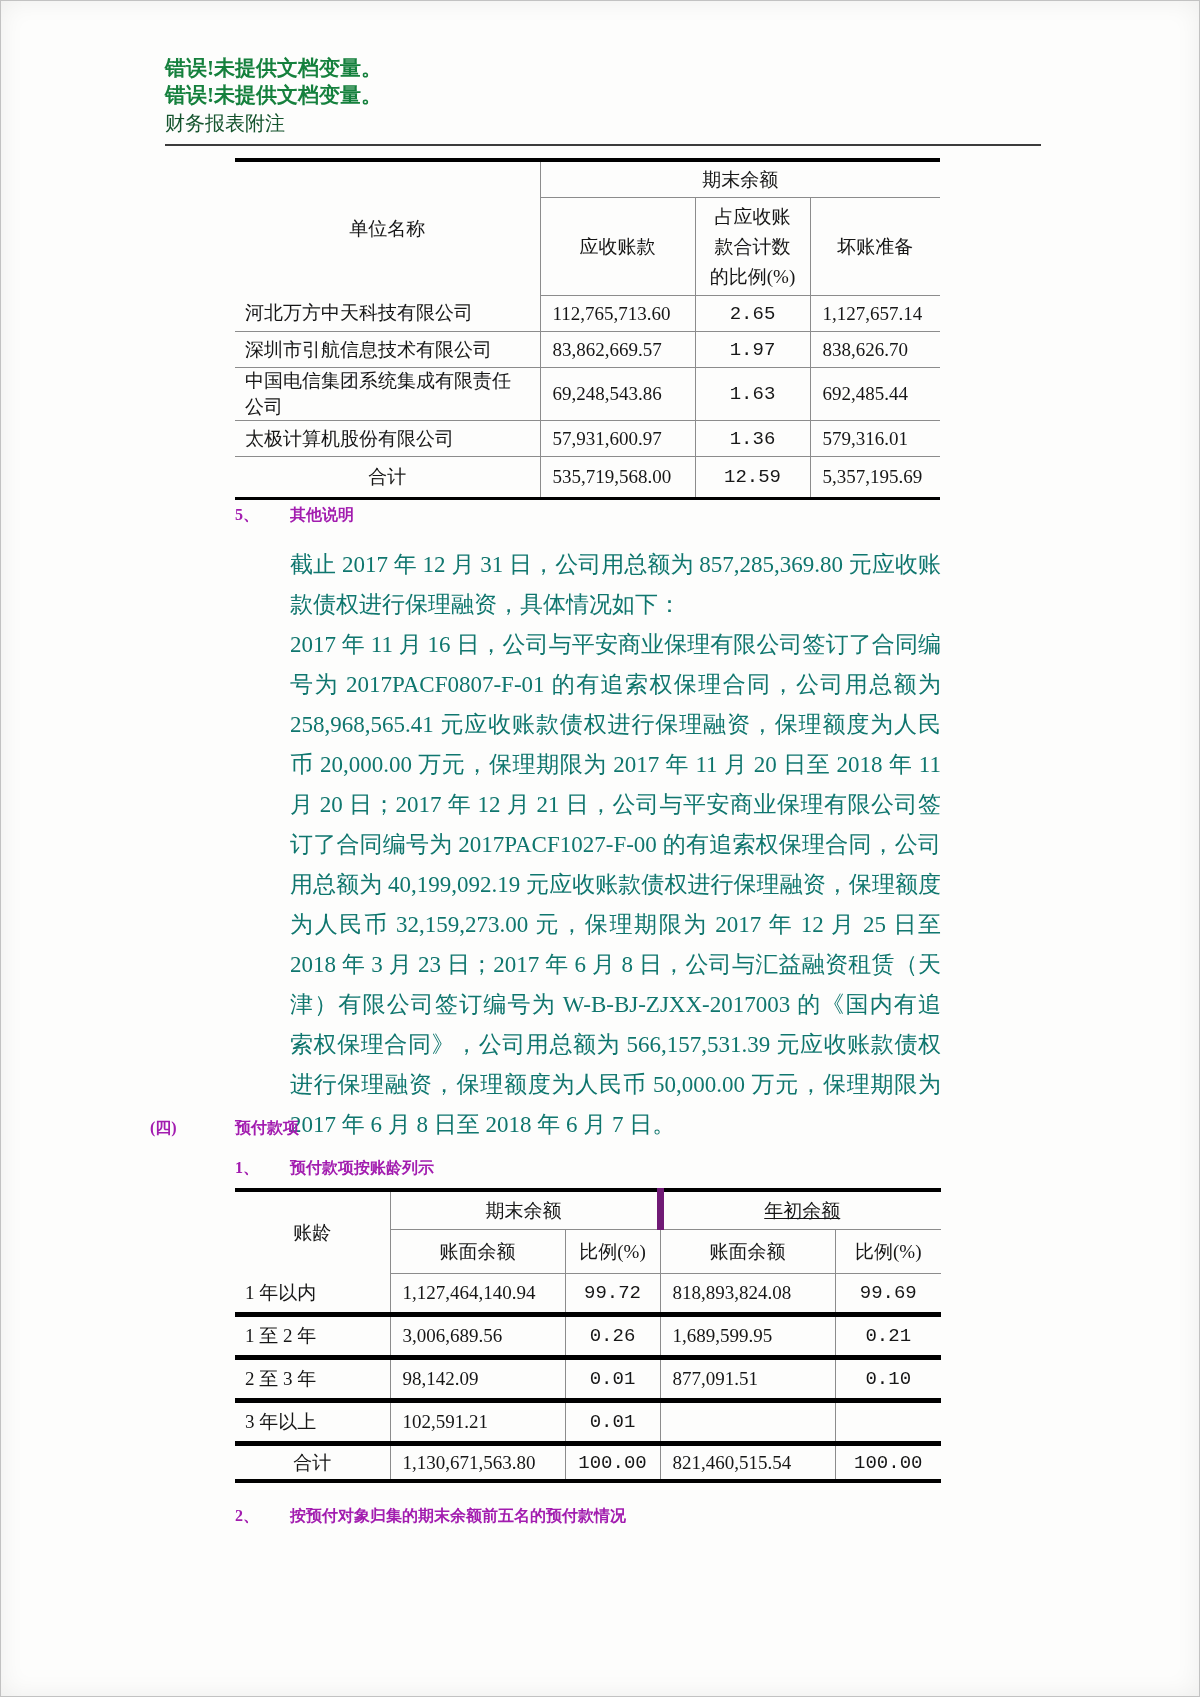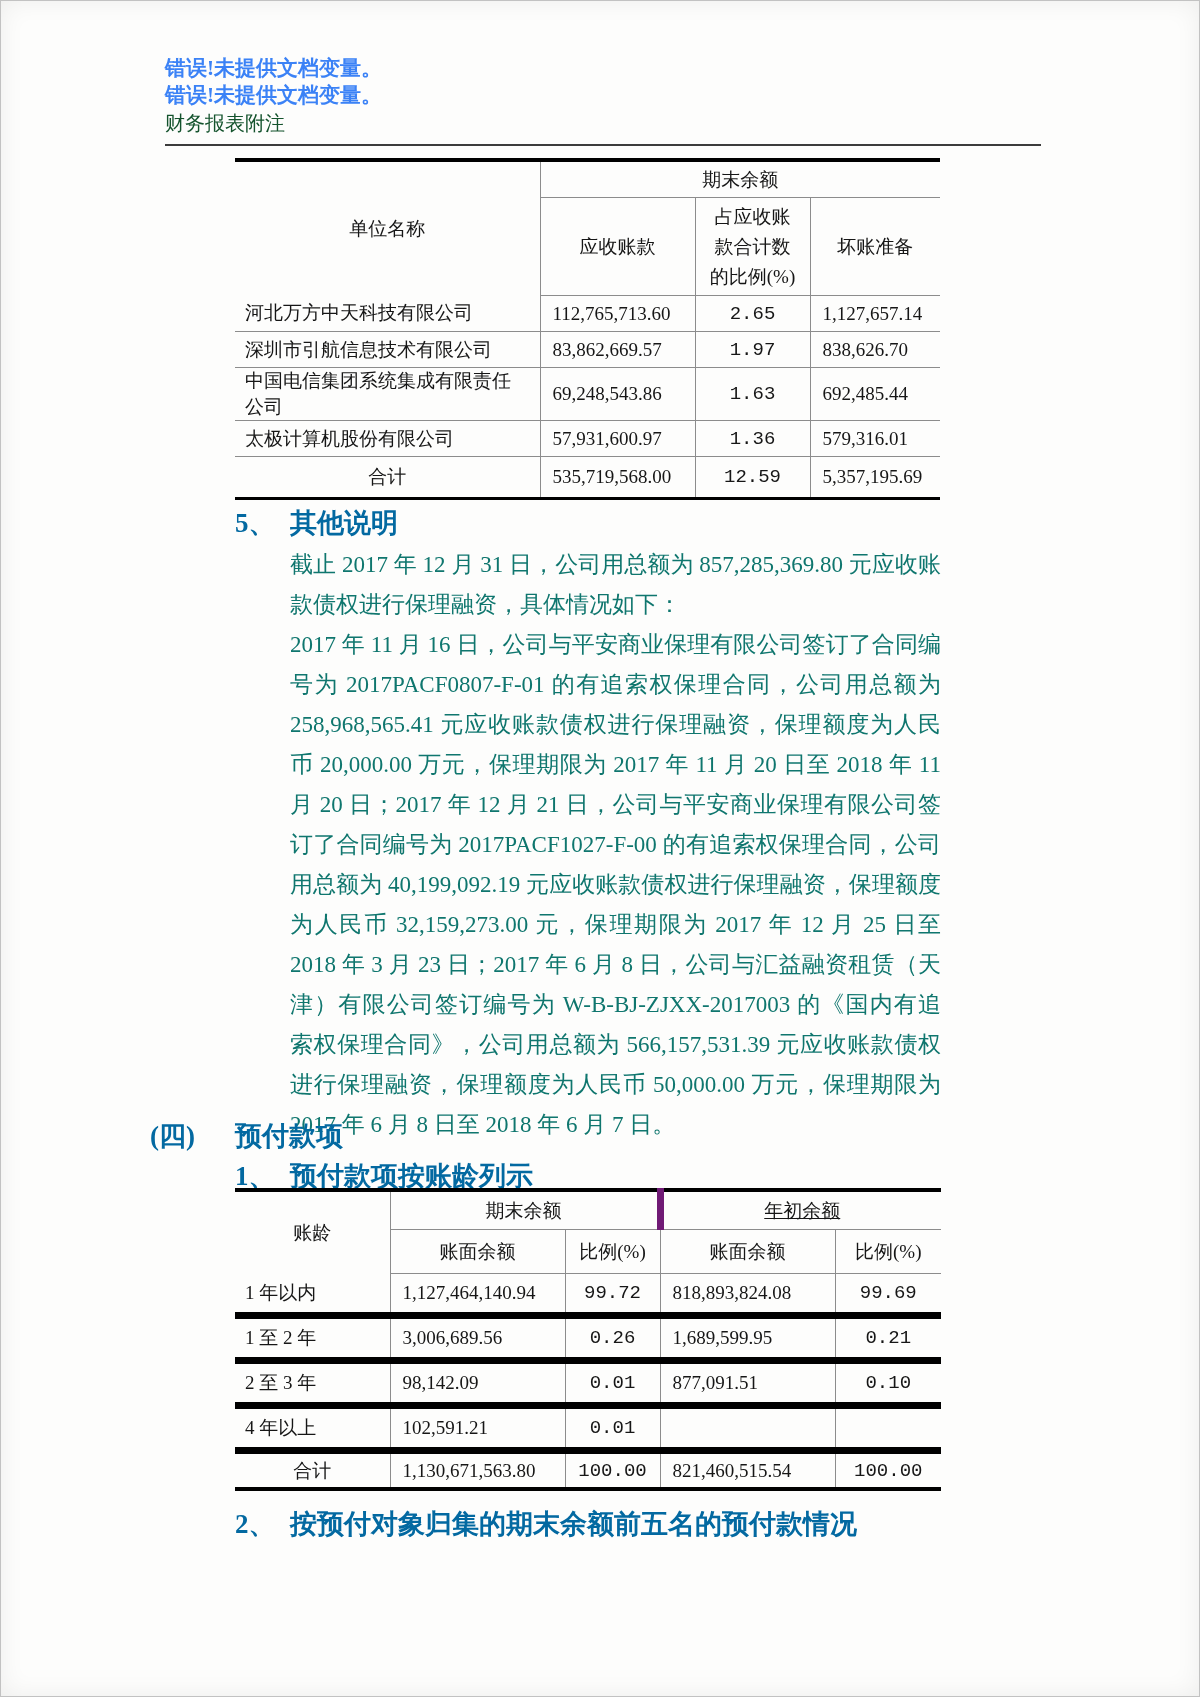--- a/index.html
+++ b/index.html
@@ -10,21 +10,21 @@
     background:#fdfdfc;
     box-shadow: inset 0 0 0 1px #c2c2c2, inset 0 0 26px rgba(0,0,0,0.07);
     font-family:"Liberation Serif","DejaVu Serif",serif;
     color:#1b1b1b;
     overflow:hidden;
   }
 
   
   .doc-header { position:absolute; left:165px; top:55px; width:876px;
                 border-bottom:2px solid #3c3c3c; padding-bottom:7px; }
-  .err-line { font-size:21px; font-weight:bold; line-height:27px; color:#3b82f6; }
+  .err-line { font-size:21px; font-weight:bold; line-height:27px; color:#15803d; }
   .sub-line { font-size:20px; line-height:27px; margin-top:1px; color:#14532d; }
 
   
   table.tbl { border-collapse:collapse; table-layout:fixed; position:absolute;
               font-size:19px; color:#161616; }
   table.tbl th, table.tbl td { font-weight:normal; padding:0 12px; vertical-align:middle; }
   .num     { text-align:left; padding-right:18px !important; }
   .ctr     { text-align:center;font-family:Liberation Mono, monospace; }
   .lft     { text-align:left; padding-left:10px !important; }
 
@@ -35,40 +35,40 @@
   .tbl1 thead tr.sub-row th { height:97px; line-height:30px; }
   .tbl1 .grp-h  { border-bottom:1px solid #8c8c8c; border-left:1px solid #8c8c8c; text-align:center; }
   .tbl1 .name-h { border-right:1px solid #8c8c8c; text-align:center; }
   .tbl1 .sub-h  { border-bottom:1px solid #8c8c8c; }
   .tbl1 .sub-h + .sub-h { border-left:1px solid #8c8c8c; }
   .tbl1 tbody td { height:35px; border-bottom:1px solid #8c8c8c; }
   .tbl1 tbody td + td { border-left:1px solid #8c8c8c; }
   .tbl1 tbody tr.total-row td { height:40px; border-bottom:none; }
 
   
-  .heading { position:absolute; font-size:27px; font-weight:bold; white-space:nowrap; color:#0369a1; }
+  .heading { position:absolute; font-size:16px; font-weight:bold; white-space:nowrap; color:#a21caf; }
   .h-num-55 { display:inline-block; width:55px; }
   .h-num-85 { display:inline-block; width:85px; }
 
   
   .sec5-paras { position:absolute; left:290px; top:545px; width:651px;
                 font-size:23px; line-height:40px; text-align:justify; color:#0f766e; }
   .sec5-paras p { margin:0; }
 
   
   .tbl2 { left:235px; top:1188px; width:706px;
           border-top:4px solid #000; border-bottom:4px solid #000; }
   .tbl2 thead tr.grp-row th { height:37px; }
   .tbl2 thead tr.sub-row th { height:43px; }
   .tbl2 .aging-h { border-right:1px solid #8c8c8c; text-align:center; }
   .tbl2 .grp-h   { border-bottom:1px solid #8c8c8c; text-align:center; }
   .tbl2 .grp-h + .grp-h { border-left:7px solid #701a75;text-decoration:underline; }
   .tbl2 .sub-h   { border-bottom:1px solid #8c8c8c; text-align:center; }
   .tbl2 .sub-h + .sub-h { border-left:1px solid #8c8c8c; }
-  .tbl2 tbody td { height:38px; border-bottom:7px solid #000000; }
+  .tbl2 tbody td { height:38px; border-bottom:5px solid #000000; }
   .tbl2 tbody td + td { border-left:1px solid #8c8c8c; }
   .tbl2 tbody tr.total-row td { height:33px; border-bottom:none; }
 </style>
 </head>
 <body>
 
 <div class="page">
 
   <header class="doc-header">
     <div class="err-line">错误!未提供文档变量。</div>
@@ -182,21 +182,21 @@
         <td class="ctr">0.21</td>
       </tr>
       <tr>
         <td class="lft">2 至 3 年</td>
         <td class="num">98,142.09</td>
         <td class="ctr">0.01</td>
         <td class="num">877,091.51</td>
         <td class="ctr">0.10</td>
       </tr>
       <tr>
-        <td class="lft">4 年以上</td>
+        <td class="lft">3 年以上</td>
         <td class="num">102,591.21</td>
         <td class="ctr">0.01</td>
         <td class="num"></td>
         <td class="ctr"></td>
       </tr>
       <tr class="total-row">
         <td class="ctr">合计</td>
         <td class="num">1,130,671,563.80</td>
         <td class="ctr">100.00</td>
         <td class="num">821,460,515.54</td>

